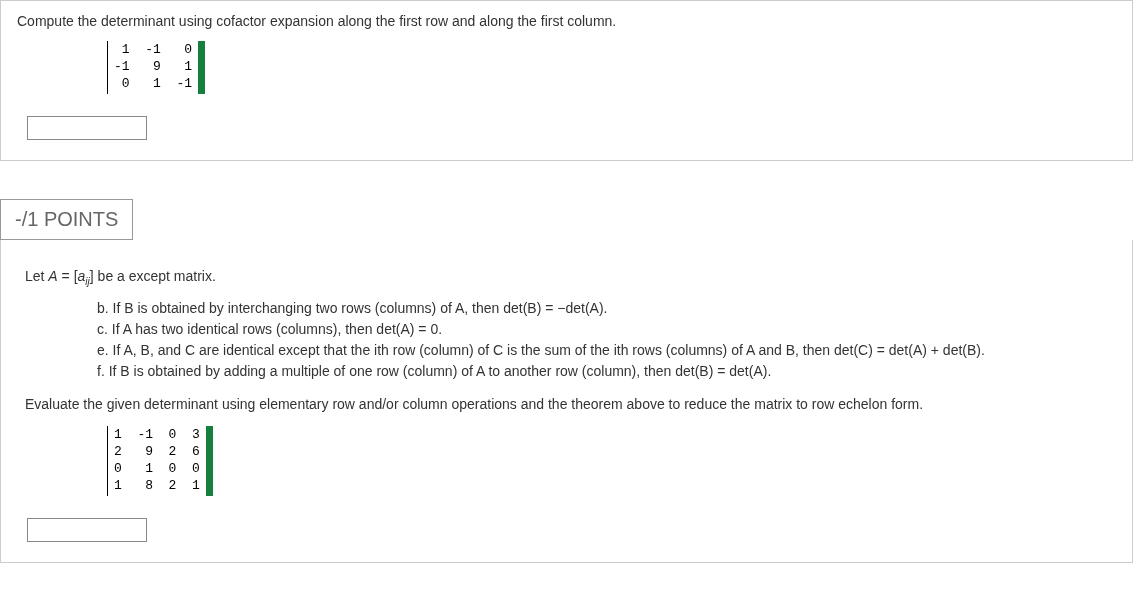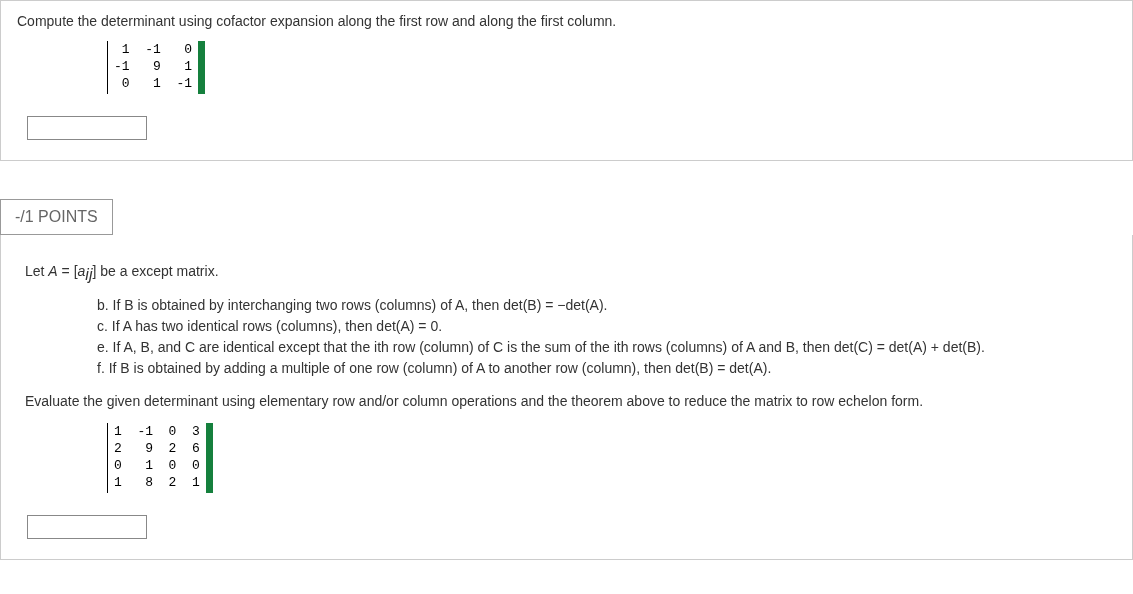--- a/index.html
+++ b/index.html
@@ -20,21 +20,21 @@
   }
   .question-block.first { border-top: 1px solid #ccc; }
   .header-row {
     display: flex;
     align-items: stretch;
     margin: 8px 0 0 0;
   }
   .points-box {
     border: 1px solid #999;
     padding: 8px 14px;
-    font-size: 16px;
+    font-size: 20px;
     color: #666;
     background: #fff;
     font-weight: normal;
   }
   .ref-text {
     padding: 8px 14px;
     font-weight: bold;
     font-size: 16px;
     color: #333;
   }
@@ -64,21 +64,21 @@
     border: 1px solid #888;
     margin-left: 10px;
     margin-top: 4px;
     font-size: 13px;
     padding: 2px 4px;
   }
   .let-a {
     margin: 16px 0 12px 8px;
   }
   .italic { font-style: italic; }
-  .sub { font-size: 16px; font-style: italic; vertical-align: sub; text-align: center; }
+  .sub { font-size: 10px; font-style: italic; vertical-align: sub; text-align: center; }
   .theorem-list {
     margin: 0 0 14px 80px;
     line-height: 1.5;
   }
   .evaluate-text {
     margin: 0 0 14px 8px;
   }
   .section-gap { height: 30px; }
 </style>
 </head>

